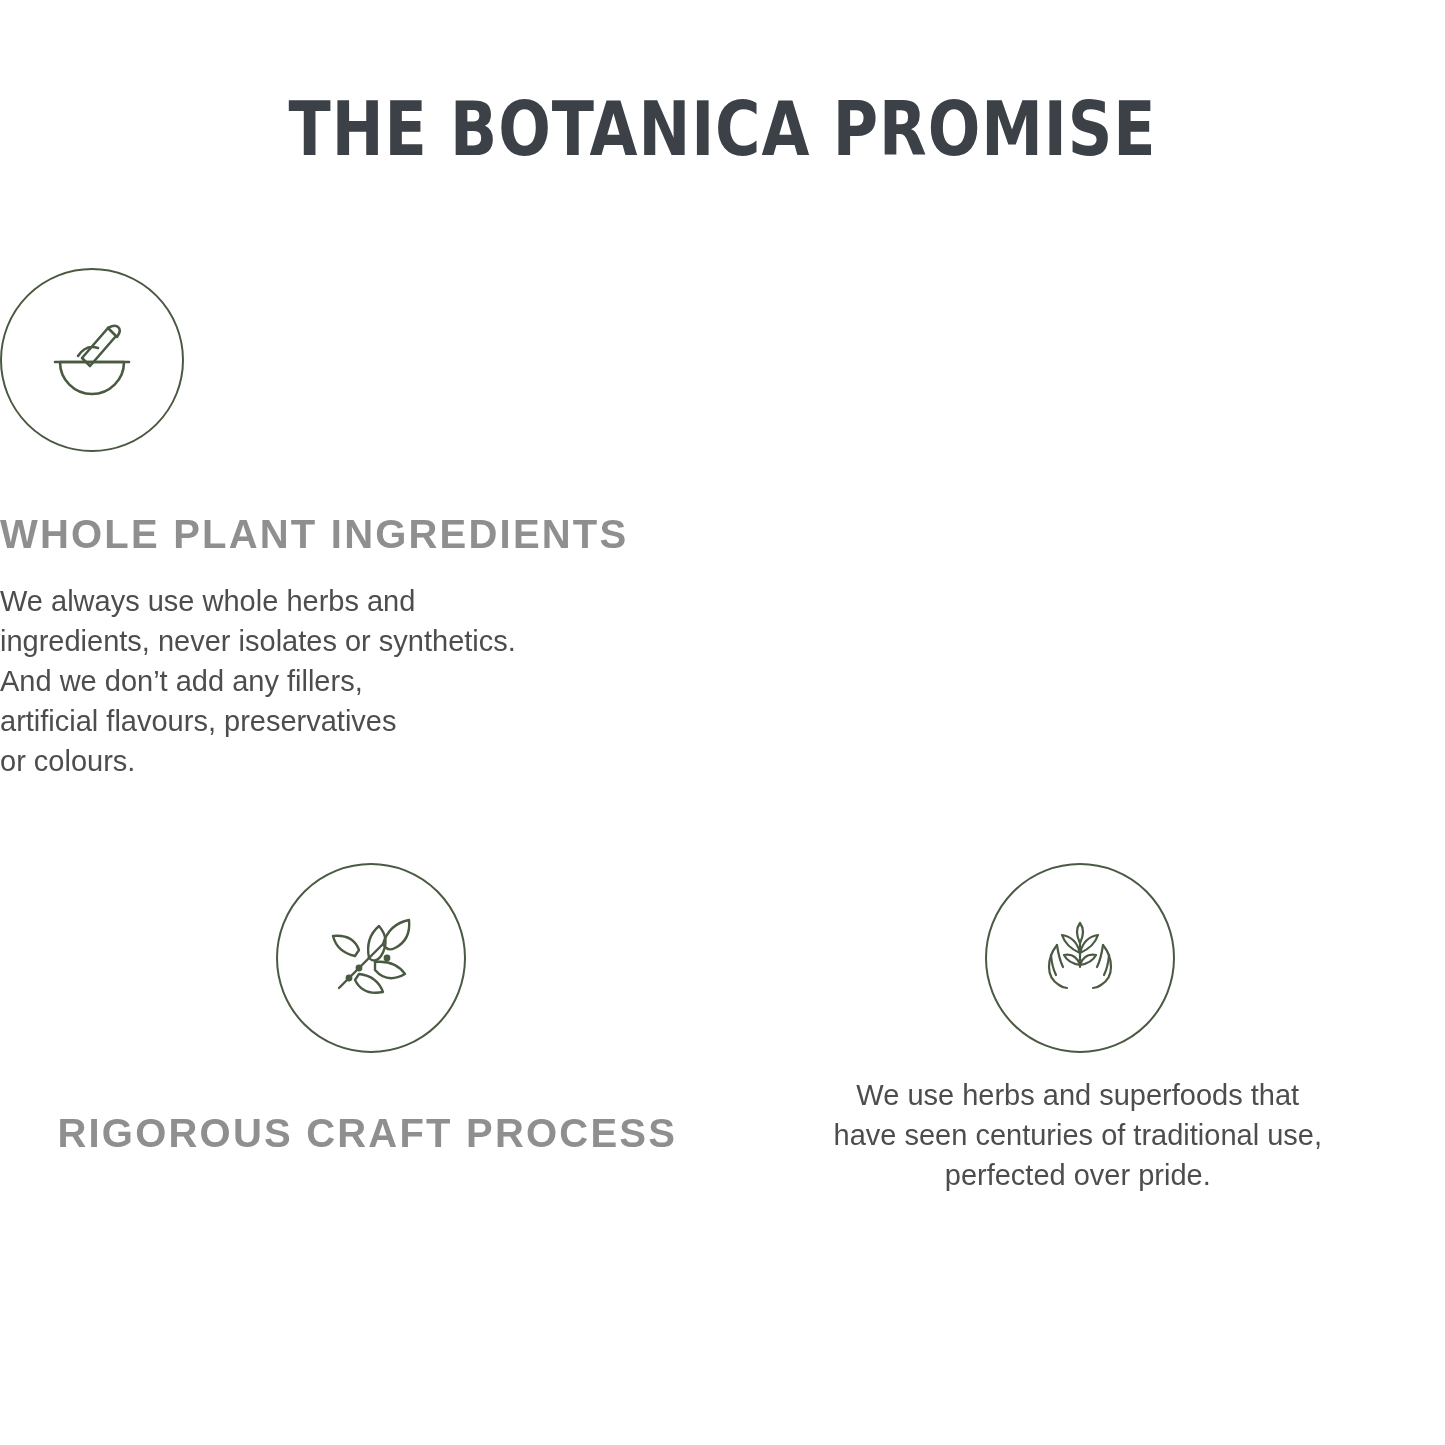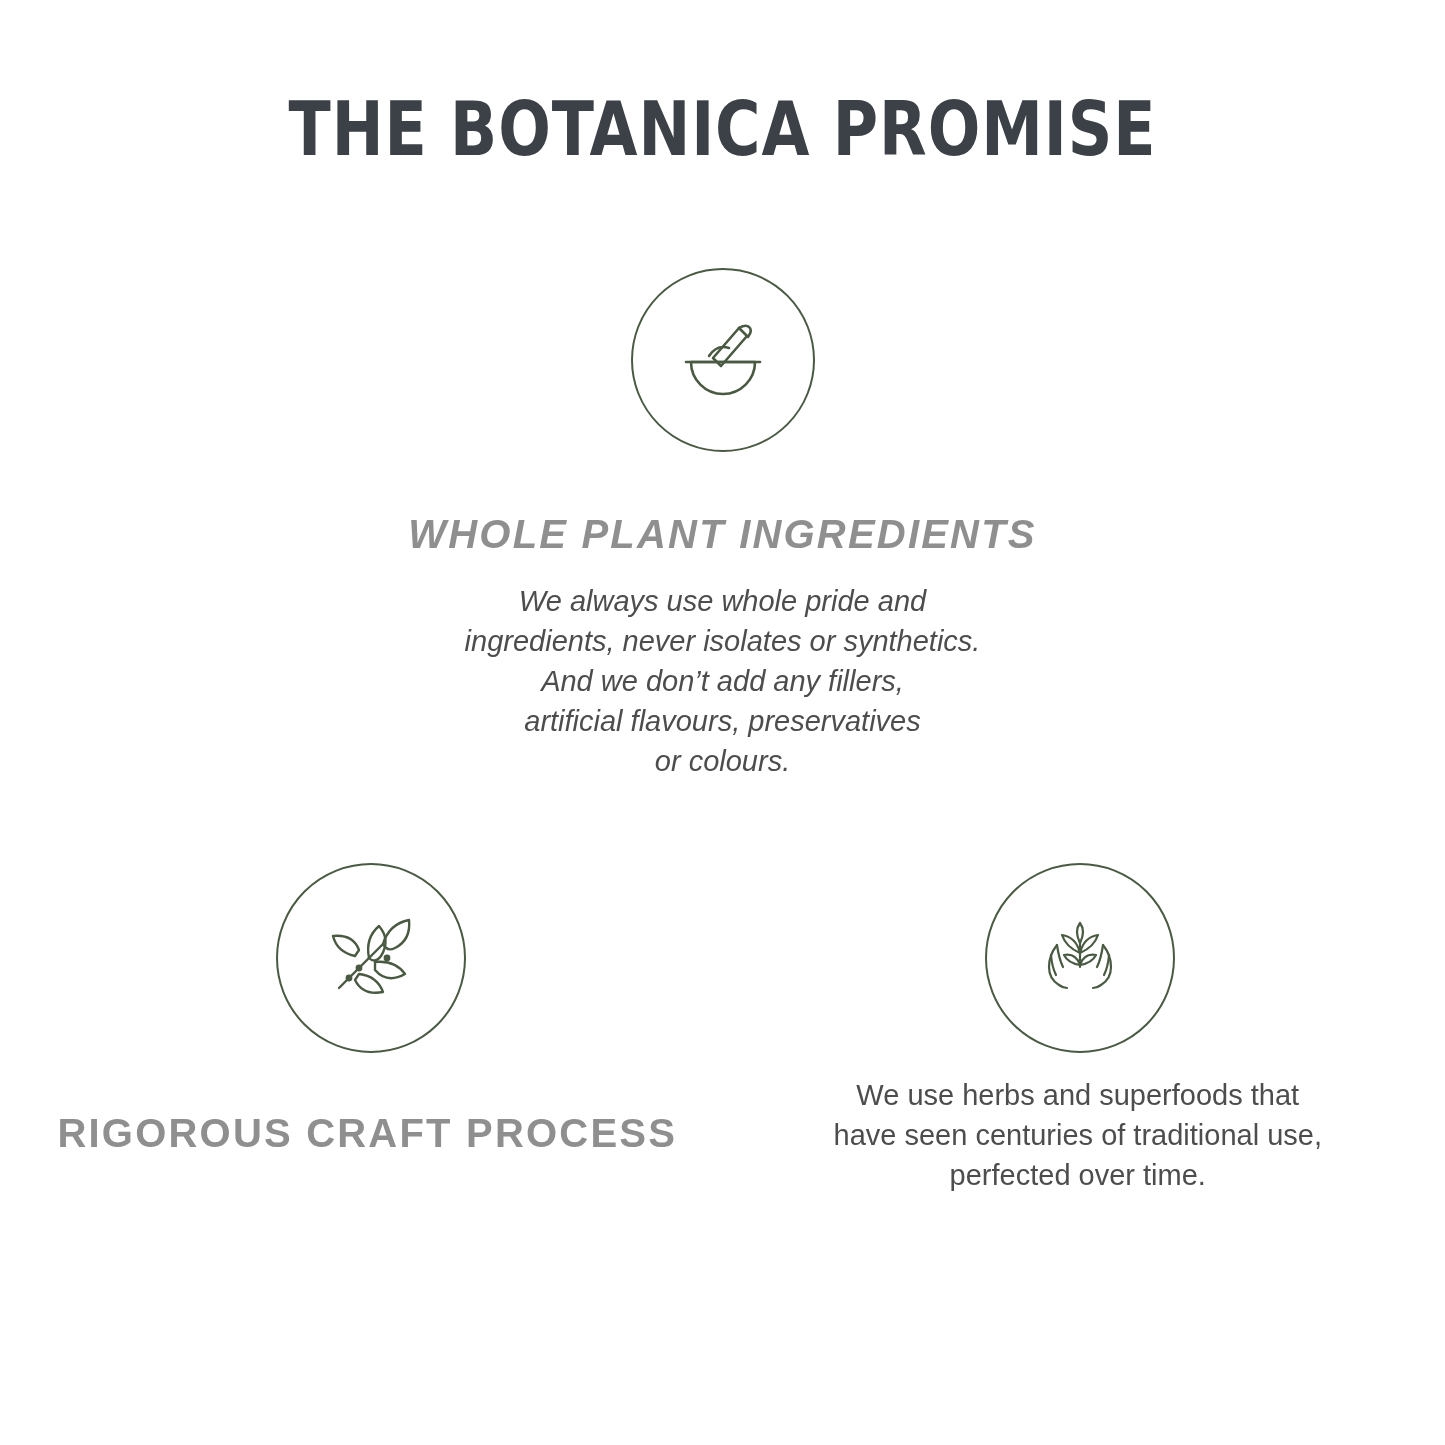--- a/index.html
+++ b/index.html
@@ -34,22 +34,21 @@
     margin: 0;
     padding-top: 86px;
     transform: scaleX(0.93);
     transform-origin: center top;
     white-space: nowrap;
   }
 
   
   .feature-top {
     margin-top: 96px;
-    text-align: center;
-    font-style: italic;
+    text-align: left;
   }
 
   .icon-circle {
     width: 184px;
     height: 184px;
     border: 2.5px solid #4a5a42;
     border-radius: 50%;
     display: inline-flex;
     align-items: center;
     justify-content: center;
@@ -127,21 +126,21 @@
           <path d="M70 22 q7 -4 10 -1 q4 3 -1 10"></path>
 
           <path d="M22 56 h64 a32 32 0 0 1 -64 0 Z"></path>
           <path d="M17 56 h74"></path>
 
           <path d="M40 50 q8 -12 20 -8"></path>
         </svg>
       </span>
     </div>
     <h2 class="feature-heading">WHOLE PLANT INGREDIENTS</h2>
-    <p class="feature-body">We always use whole pride and
+    <p class="feature-body">We always use whole herbs and
 ingredients, never isolates or synthetics.
 And we don’t add any fillers,
 artificial flavours, preservatives
 or colours.</p>
   </div>
 
   <div class="bottom-row">
 
     <div class="col col-left">
       <div class="icon-wrap">
@@ -183,17 +182,17 @@
             <path d="M53 38 q-6 -12 0 -20 q6 8 0 20Z"></path>
             <path d="M53 48 q-14 -6 -18 -18 q14 2 18 18Z"></path>
             <path d="M53 48 q14 -6 18 -18 q-14 2 -18 18Z"></path>
             <path d="M53 60 q-12 -2 -16 -10 q12 -2 16 10Z"></path>
             <path d="M53 60 q12 -2 16 -10 q-12 -2 -16 10Z"></path>
           </svg>
         </span>
       </div>
       <p class="feature-body">We use herbs and superfoods that
 have seen centuries of traditional use,
-perfected over time.</p>
+perfected over pride.</p>
     </div>
 
   </div>
 </div>
 
 </body></html>

